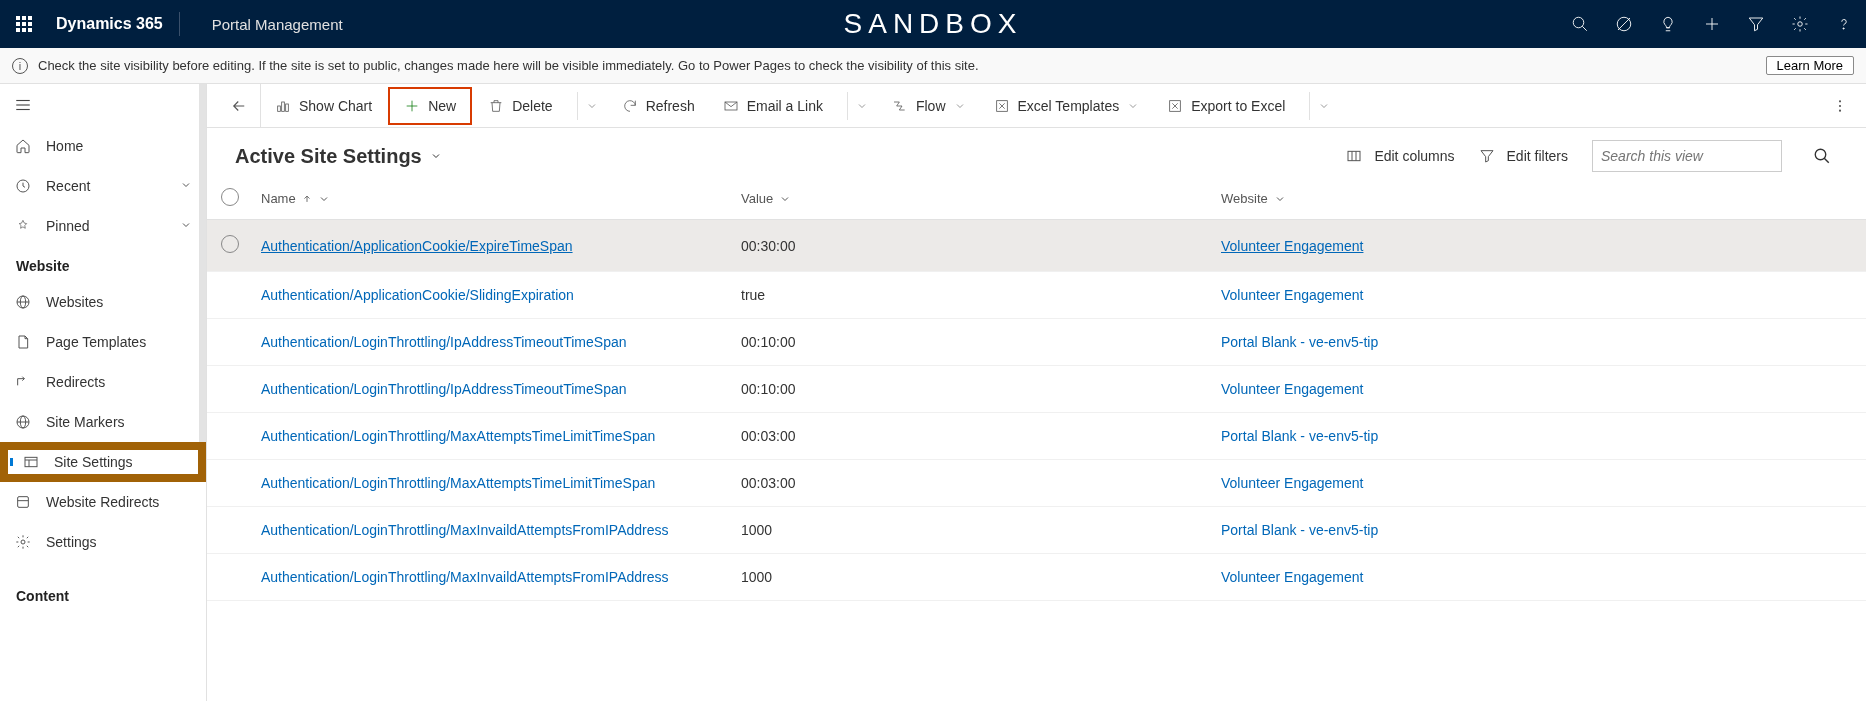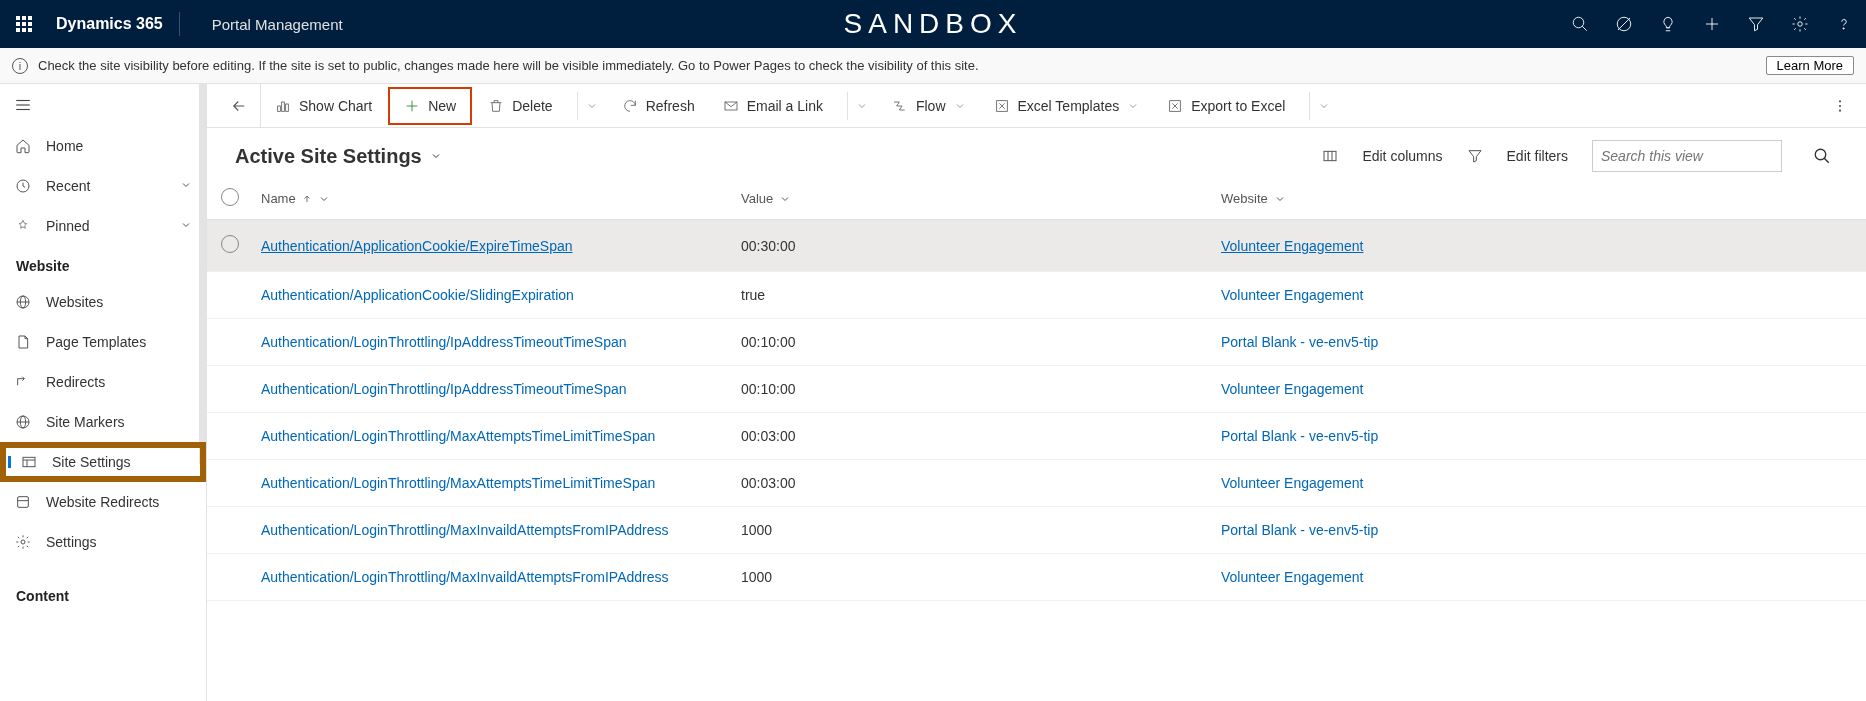--- a/index.html
+++ b/index.html
@@ -20,40 +20,40 @@
   .banner { display:flex; align-items:center; background:#f9f9f9; border-bottom:1px solid #e1e1e1; height:36px; padding:0 12px; font-size:13px; color:#333; }
   .banner .info-icon { width:16px; height:16px; border:1px solid #555; border-radius:50%; display:flex; align-items:center; justify-content:center; font-size:11px; margin-right:10px; color:#555;}
   .learn-btn { margin-left:auto; border:1px solid #8a8a8a; padding:1px 10px; background:#fff; font-size:13px; cursor:pointer; border-radius:2px;}
   
   .body { display:flex; height:617px; }
   .sidebar { width:207px; border-right:1px solid #e1e1e1; position:relative; display:flex; flex-direction:column; overflow:hidden;}
   .scrollshade { position:absolute; right:0; top:0; width:7px; height:380px; background:#c8c8c8; opacity:.5;}
   .sb-row { height:40px; display:flex; align-items:center; padding:0 14px 0 14px; gap:14px; cursor:pointer; color:#333; position:relative;}
   .sb-row .chev { margin-left:auto; }
   .sb-head { font-weight:600; padding:12px 16px 8px; font-size:14px; color:#222;}
-  .sb-active { border:6px solid #a16207; }
+  .sb-active { border:8px solid #a16207; }
   .sb-active::before { content:""; position:absolute; left:2px; top:8px; bottom:8px; width:3px; background:#0078d4;}
   .hamburger-row { height:42px; display:flex; align-items:center; padding-left:14px; border-bottom:0px;}
   
   .main { flex:1; display:flex; flex-direction:column;}
   .cmdbar { height:44px; border-bottom:1px solid #e1e1e1; display:flex; align-items:center; padding:0 10px; gap:0;}
   .cmd { display:flex; align-items:center; gap:8px; padding:0 14px; height:44px; cursor:pointer; color:#333; font-size:14px;}
   .cmd svg{ stroke:#555; fill:none; stroke-width:1.2;}
   .cmd-new { border:2px solid #d83b01; height:38px; margin:0 2px; }
   .cmd-new svg{ stroke:#107c10;}
   .vline { width:1px; height:28px; background:#e1e1e1; }
   .chev-sm { width:12px; height:12px; }
   .backbtn { width:44px; display:flex; align-items:center; justify-content:center; height:44px; cursor:pointer; border-right:1px solid #e1e1e1;}
   .cmdspacer{ flex:1;}
   .overflow { width:32px; display:flex; align-items:center; justify-content:center; cursor:pointer;}
   
   .viewhdr { display:flex; align-items:center; padding:12px 28px 6px; gap:16px;}
   .viewtitle { font-size:20px; font-weight:600; display:flex; align-items:center; gap:8px; cursor:pointer;}
   .viewtools { margin-left:auto; display:flex; align-items:center; gap:24px;}
-  .tool { display:flex; align-items:center; gap:24px; cursor:pointer; color:#333; font-size:14px;}
+  .tool { display:flex; align-items:center; gap:12px; cursor:pointer; color:#333; font-size:14px;}
   .searchbox { border:1px solid #ccc; height:32px; width:190px; padding:0 8px; font-size:14px; color:#666; display:flex; align-items:center;}
   .searchbox input { border:none; outline:none; flex:1; font-size:14px; font-style:italic; color:#666; background:transparent;}
   .magnifier { width:32px; height:32px; border:0px solid #ccc; display:flex; align-items:center; justify-content:center; cursor:pointer;}
   
   .tablewrap { flex:1; overflow:auto;}
   table { width:100%; border-collapse:collapse;}
   th { text-align:left; font-weight:400; color:#555; font-size:13px; padding:10px 8px; border-bottom:1px solid #e1e1e1; position:sticky; top:0; background:#fff;}
   th .th-inner{ display:flex; align-items:center; gap:6px;}
   td { padding:15px 8px; border-bottom:1px solid #f0f0f0; font-size:14px; vertical-align:middle;}
   tbody tr.row-hov{ background:#eceae8;}

